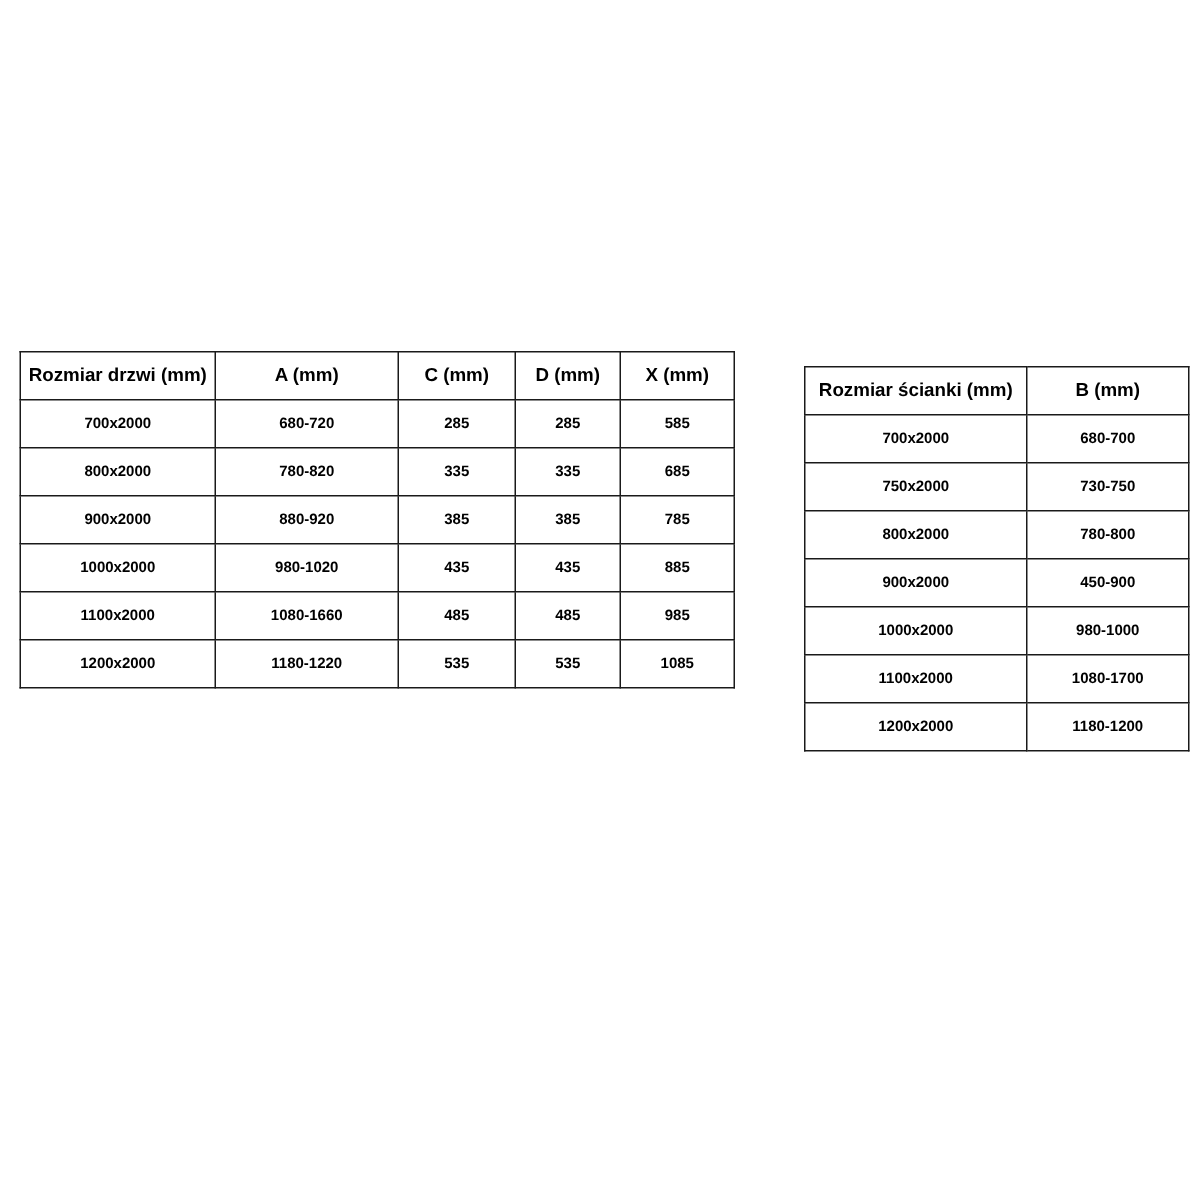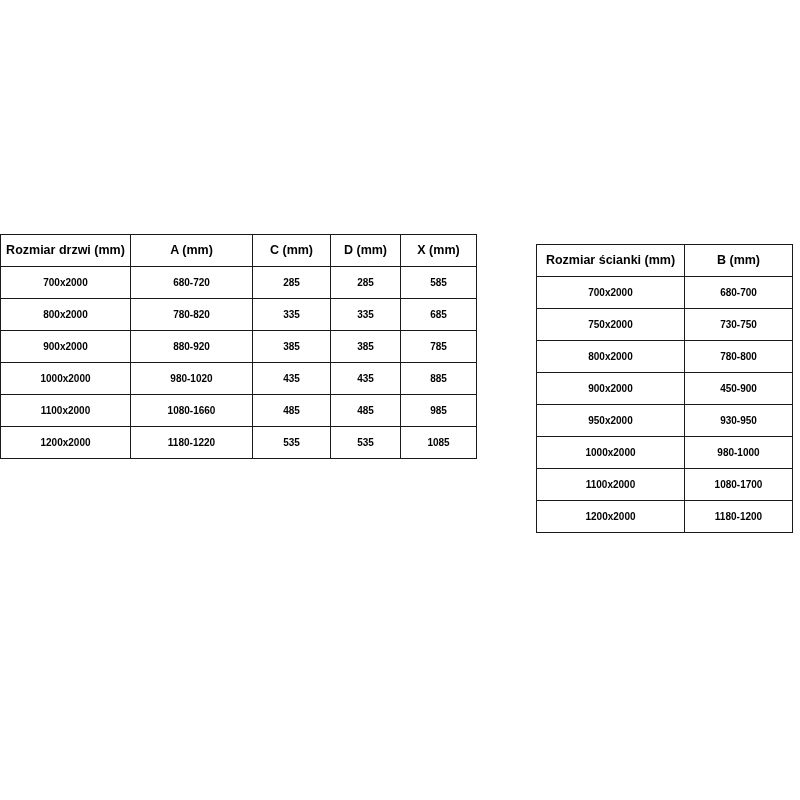--- a/index.html
+++ b/index.html
@@ -14,21 +14,21 @@
   #page {
     position: relative;
     width: 800px;
     height: 800px;
     background: #ffffff;
   }
 
   
   #doors-table {
     position: absolute;
-    left: 0;
+    left: 13px;
     top: 234px;
     border-collapse: collapse;
     table-layout: fixed;
   }
   
   #wall-table {
     position: absolute;
     left: 536px;
     top: 244px;
     border-collapse: collapse;
@@ -153,24 +153,20 @@
       </tr>
       <tr>
         <td>800x2000</td>
         <td>780-800</td>
       </tr>
       <tr>
         <td>900x2000</td>
         <td>450-900</td>
       </tr>
       <tr>
-        <td>950x2000</td>
-        <td>930-950</td>
-      </tr>
-      <tr>
         <td>1000x2000</td>
         <td>980-1000</td>
       </tr>
       <tr>
         <td>1100x2000</td>
         <td>1080-1700</td>
       </tr>
       <tr>
         <td>1200x2000</td>
         <td>1180-1200</td>

